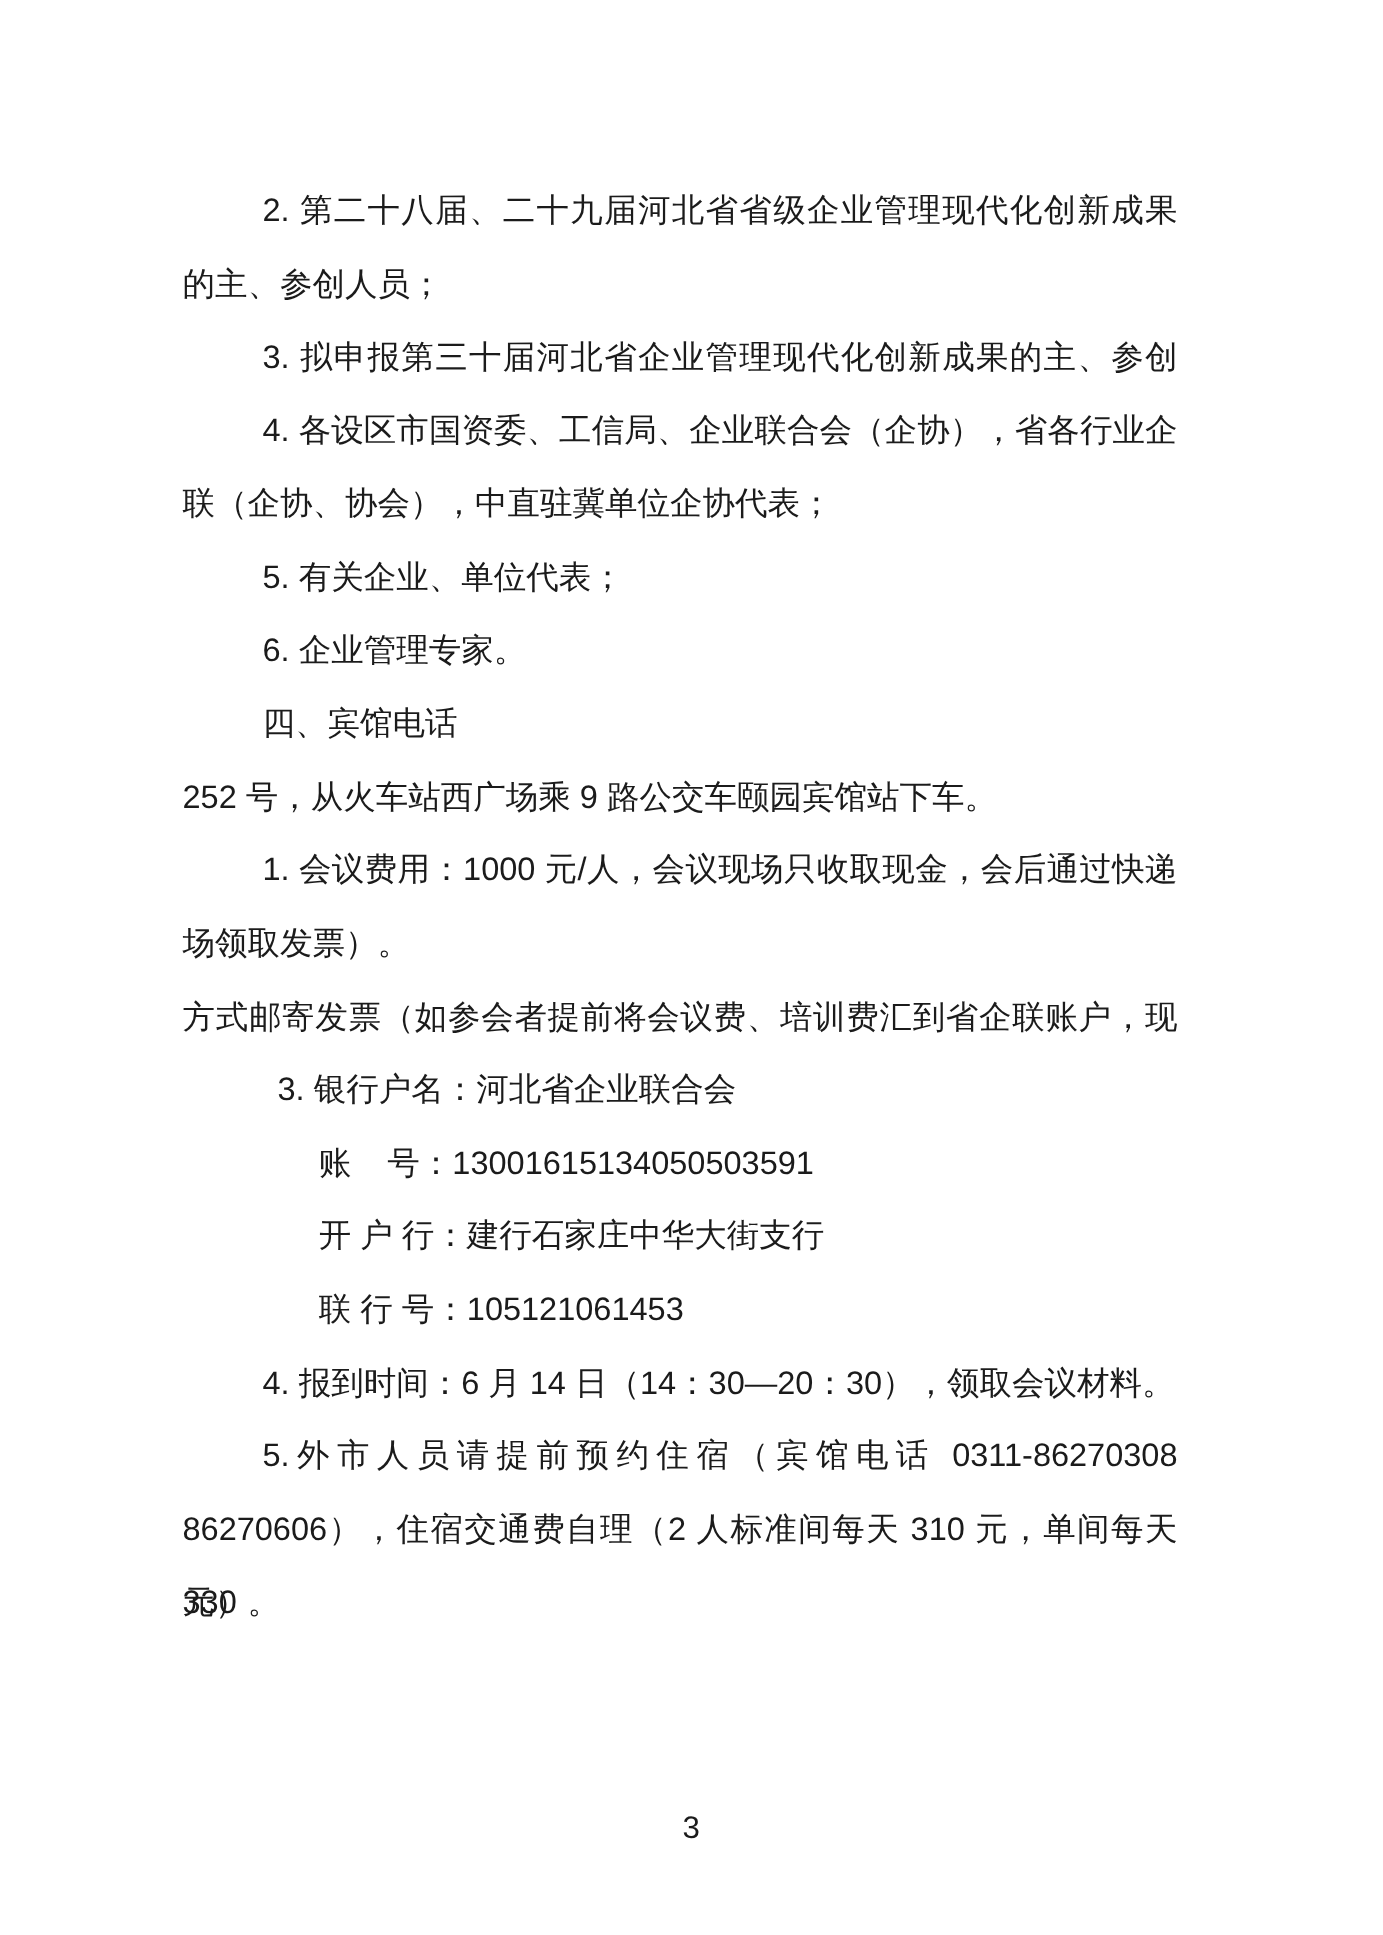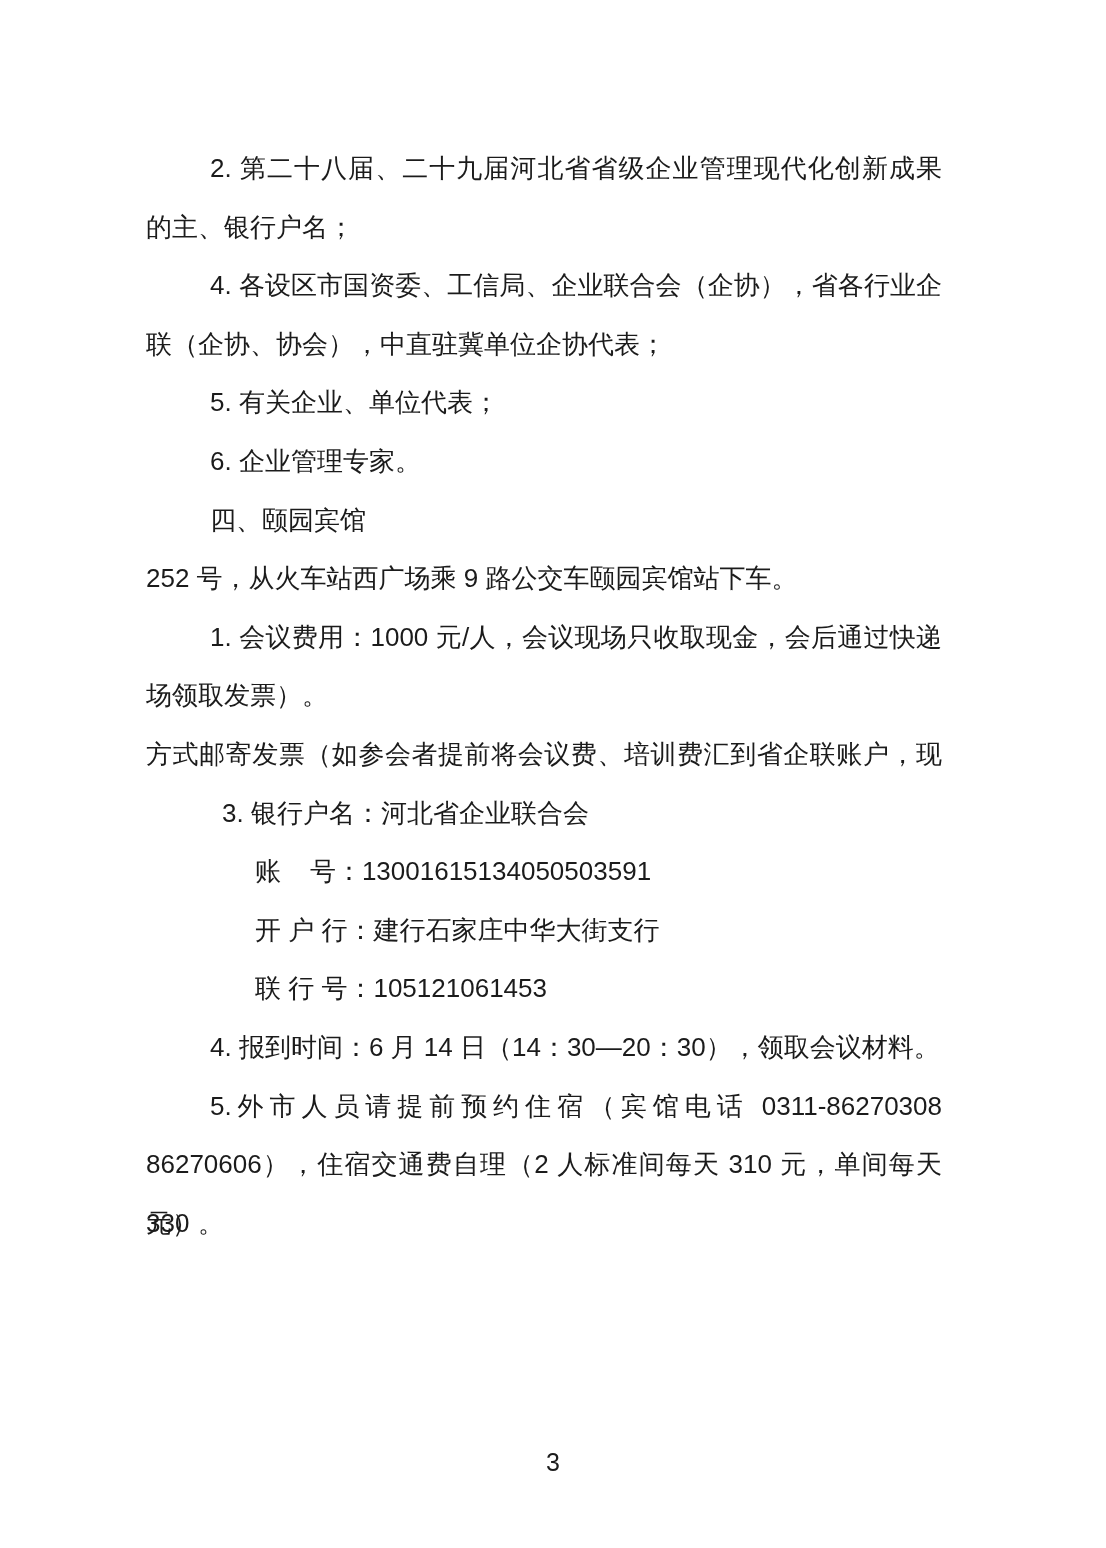--- a/index.html
+++ b/index.html
@@ -52,26 +52,27 @@
     color: #1b1b1b;
     font-family: "Liberation Sans", sans-serif;
   }
 </style>
 </head>
 <body>
 
 <div class="page">
   <div class="content">
     <div class="line ind just">2. 第二十八届、二十九届河北省省级企业管理现代化创新成果</div>
-    <div class="line">的主、银行户名；</div>
+    <div class="line">的主、参创人员；</div>
+    <div class="line ind just">3. 拟申报第三十届河北省企业管理现代化创新成果的主、参创</div>
     <div class="line ind just">4. 各设区市国资委、工信局、企业联合会（企协），省各行业企</div>
     <div class="line">联（企协、协会），中直驻冀单位企协代表；</div>
     <div class="line ind">5. 有关企业、单位代表；</div>
     <div class="line ind">6. 企业管理专家。</div>
-    <div class="line ind">四、颐园宾馆</div>
+    <div class="line ind">四、宾馆电话</div>
     <div class="line">252 号，从火车站西广场乘 9 路公交车颐园宾馆站下车。</div>
     <div class="line ind just">1. 会议费用：1000 元/人，会议现场只收取现金，会后通过快递</div>
     <div class="line">场领取发票）。</div>
     <div class="line just">方式邮寄发票（如参会者提前将会议费、培训费汇到省企联账户，现</div>
     <div class="line ind-b">3. 银行户名：河北省企业联合会</div>
     <div class="line ind-bank pre">账    号：13001615134050503591</div>
     <div class="line ind-bank pre">开 户 行：建行石家庄中华大街支行</div>
     <div class="line ind-bank pre">联 行 号：105121061453</div>
     <div class="line ind">4. 报到时间：6 月 14 日（14：30—20：30），领取会议材料。</div>
     <div class="line ind just">5.外市人员请提前预约住宿（宾馆电话 0311-86270308</div>

